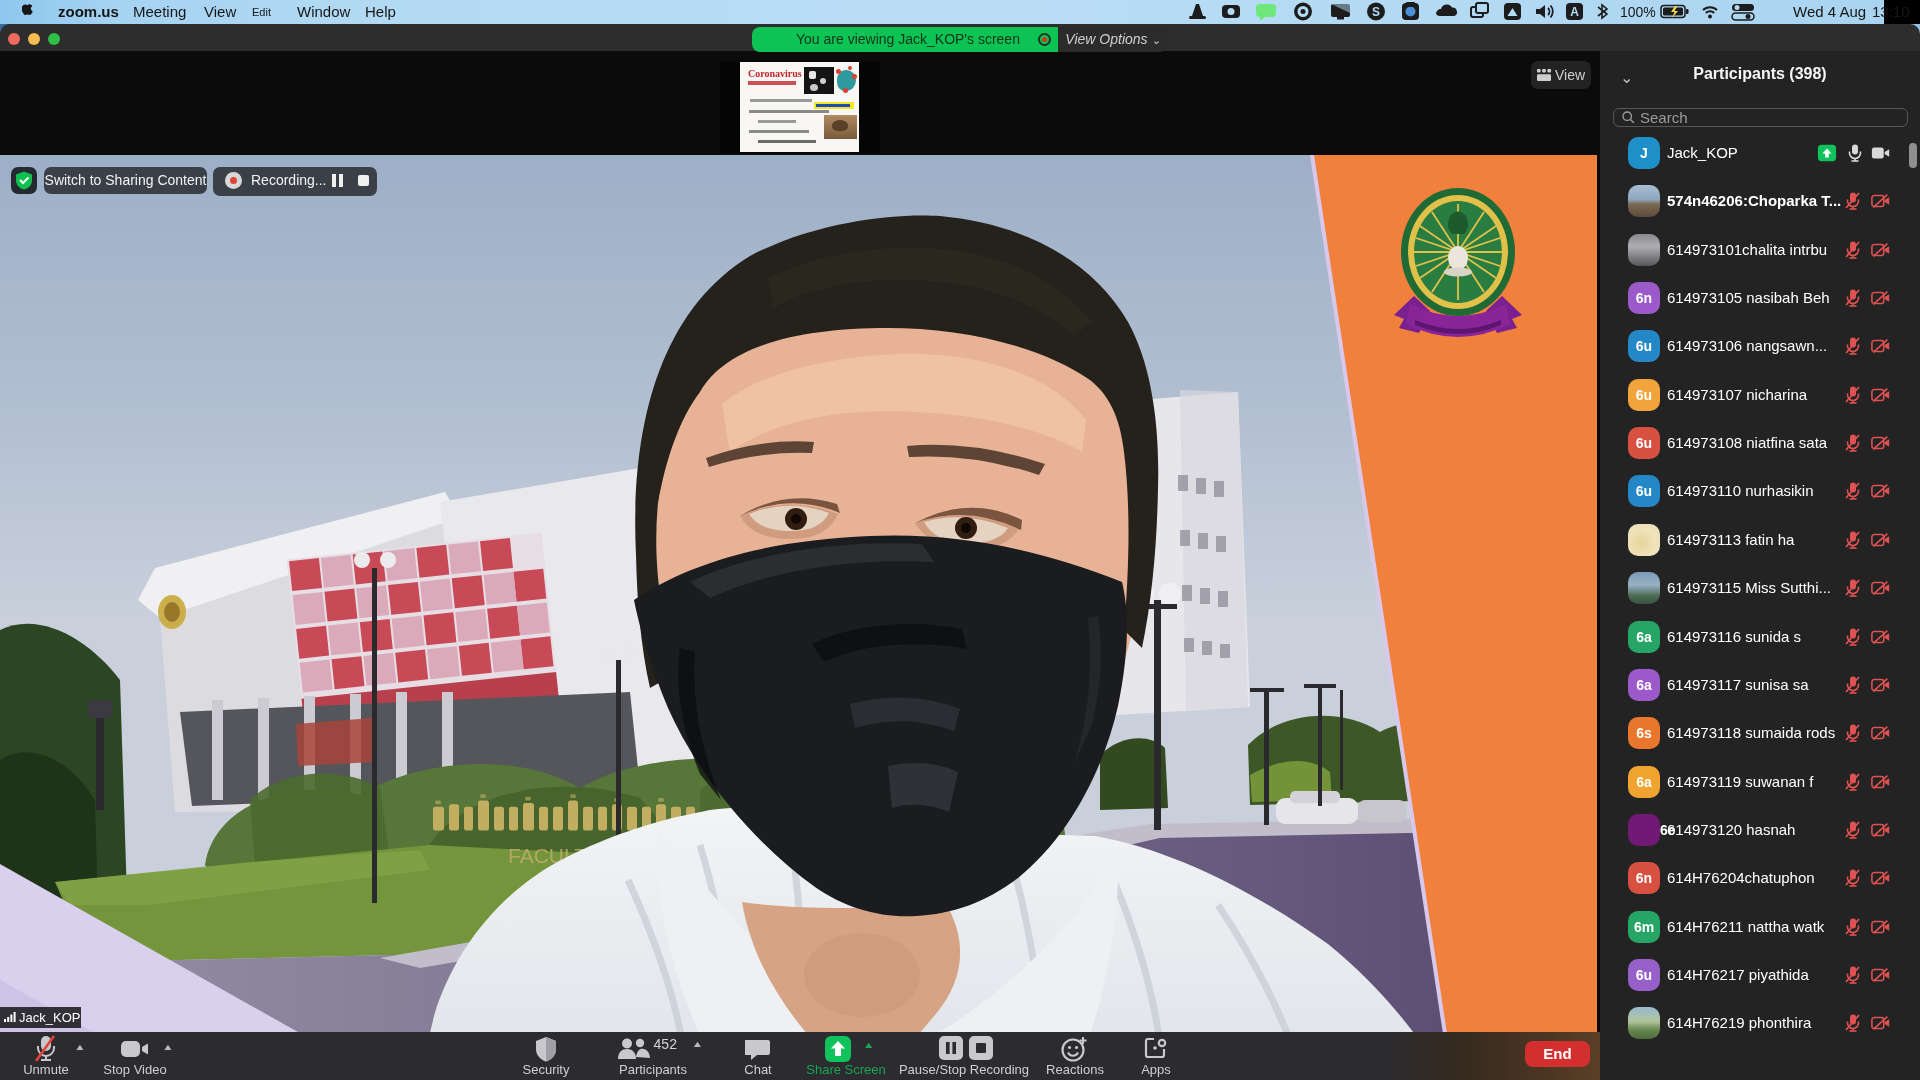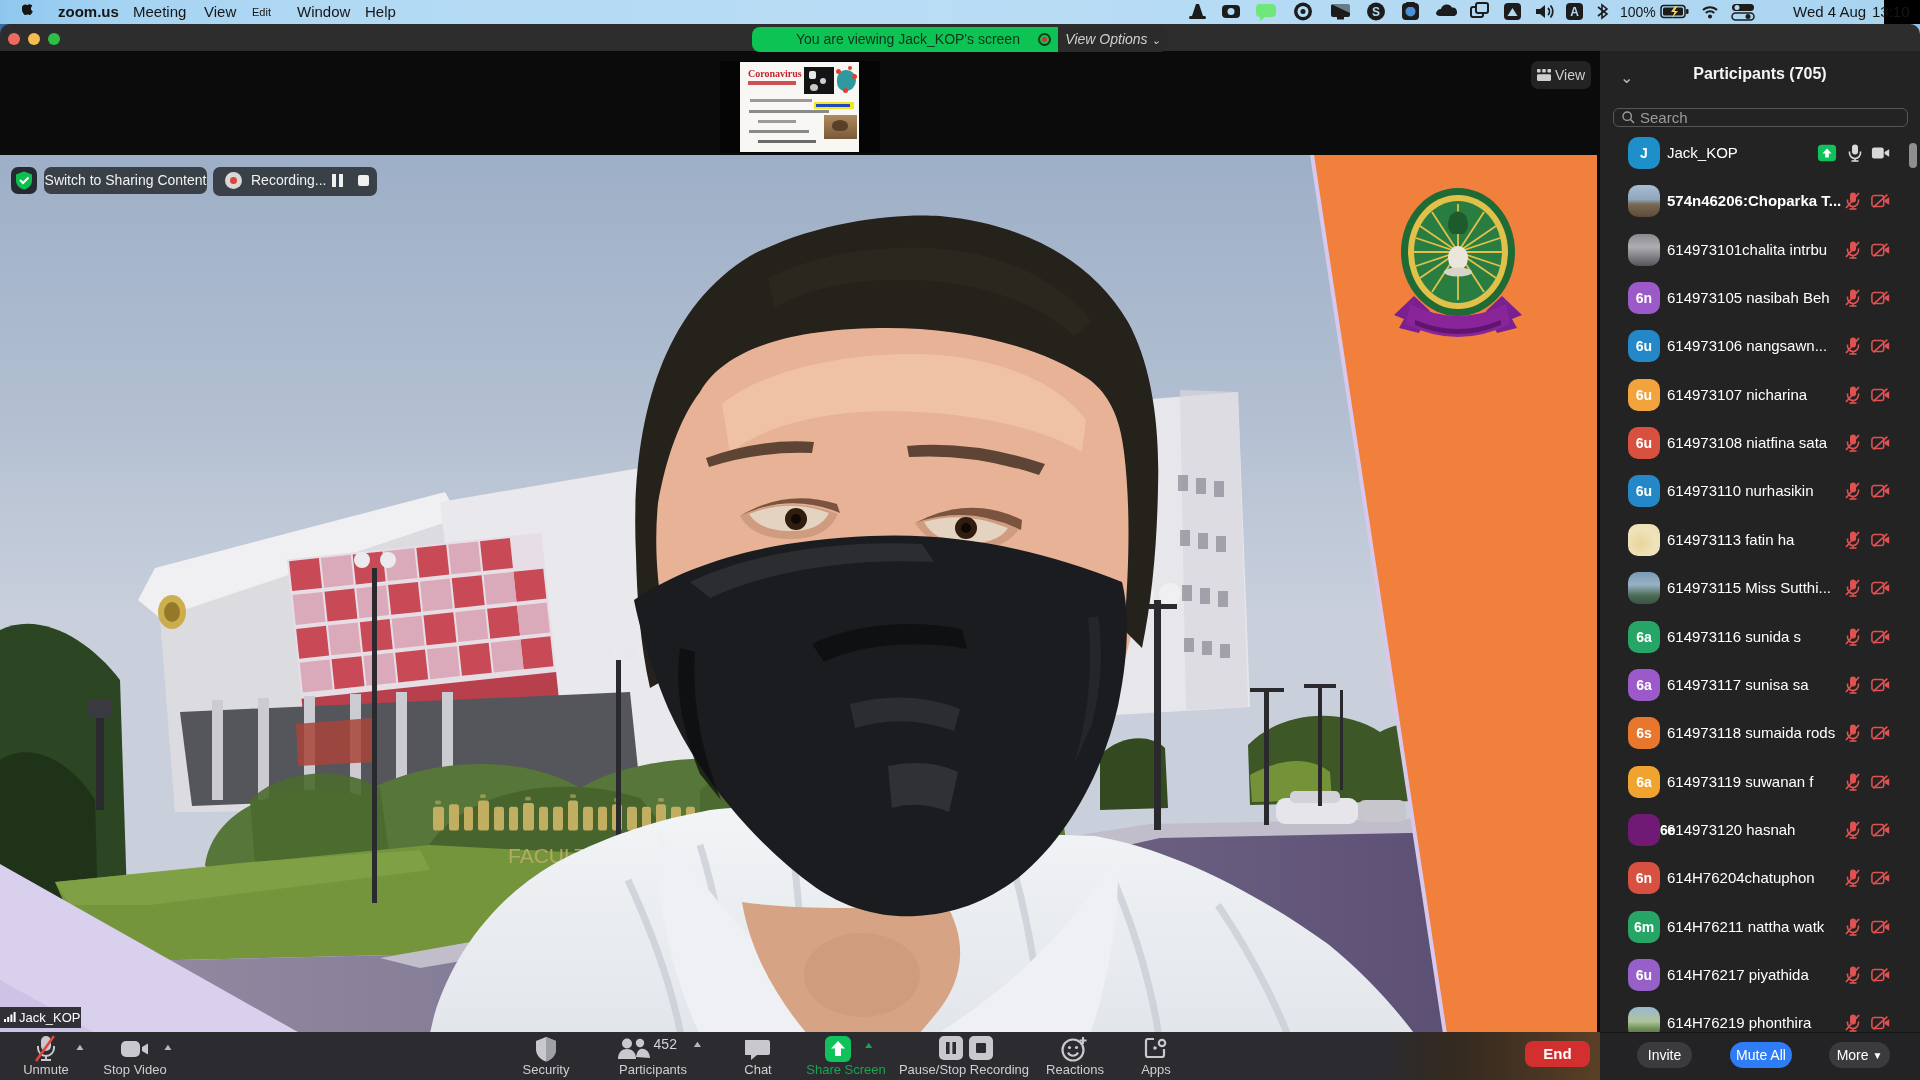--- a/index.html
+++ b/index.html
@@ -537,21 +537,21 @@
       </svg>
       <div class="lbl">Apps</div>
     </div>
     <div style="position:absolute; left:1525px; top:9px; width:65px; height:26px; background:#d42f2f; border-radius:8px; color:#fff; font-size:15px; font-weight:bold; text-align:center; line-height:26px;">End</div>
   </div>
 </div>
 
 <div id="panel">
   <div id="phead">
       <span id="pchev">⌄</span>
-      <div id="ptitle">Participants (705)</div>
+      <div id="ptitle">Participants (398)</div>
     </div>
   <div id="searchbox">
       <svg width="13" height="13" viewBox="0 0 13 13" style="position:absolute; left:8px; top:2px;">
         <circle cx="5.2" cy="5.2" r="4.2" fill="none" stroke="#9b9b9b" stroke-width="1.4"></circle>
         <line x1="8.5" y1="8.5" x2="12" y2="12" stroke="#9b9b9b" stroke-width="1.4"></line>
       </svg>
       <span style="position:absolute; left:26px; top:0px;">Search</span>
     </div>
   <div id="plist">
 <div class="row" style="top:78px;">
@@ -892,19 +892,14 @@
           </g>
           <line x1="3" y1="17" x2="16" y2="2" stroke="#e05252" stroke-width="1.8"></line>
         </svg>
         <svg class="icr" style="left:271px;" viewBox="0 0 22 20">
           <rect x="1" y="4" width="13" height="12" rx="2.5" fill="none" stroke="#e05252" stroke-width="1.7"></rect>
           <path d="M15,9 L20,6 V14 L15,11 Z" fill="#e05252"></path>
           <line x1="2.5" y1="17" x2="18" y2="3" stroke="#e05252" stroke-width="1.8"></line>
         </svg>
       </div>
 </div>
-  <div id="pfoot">
-    <div class="fbtn" style="left:37px; width:55px;">Invite</div>
-    <div class="fbtn" style="left:130px; width:62px; background:#2e7cf6;">Mute All</div>
-    <div class="fbtn" style="left:229px; width:61px;">More <span style="font-size:10px; position:relative; top:-1px;">▼</span></div>
-  </div>
   <div id="scrollbar"></div>
 </div>
 
 </body></html>

